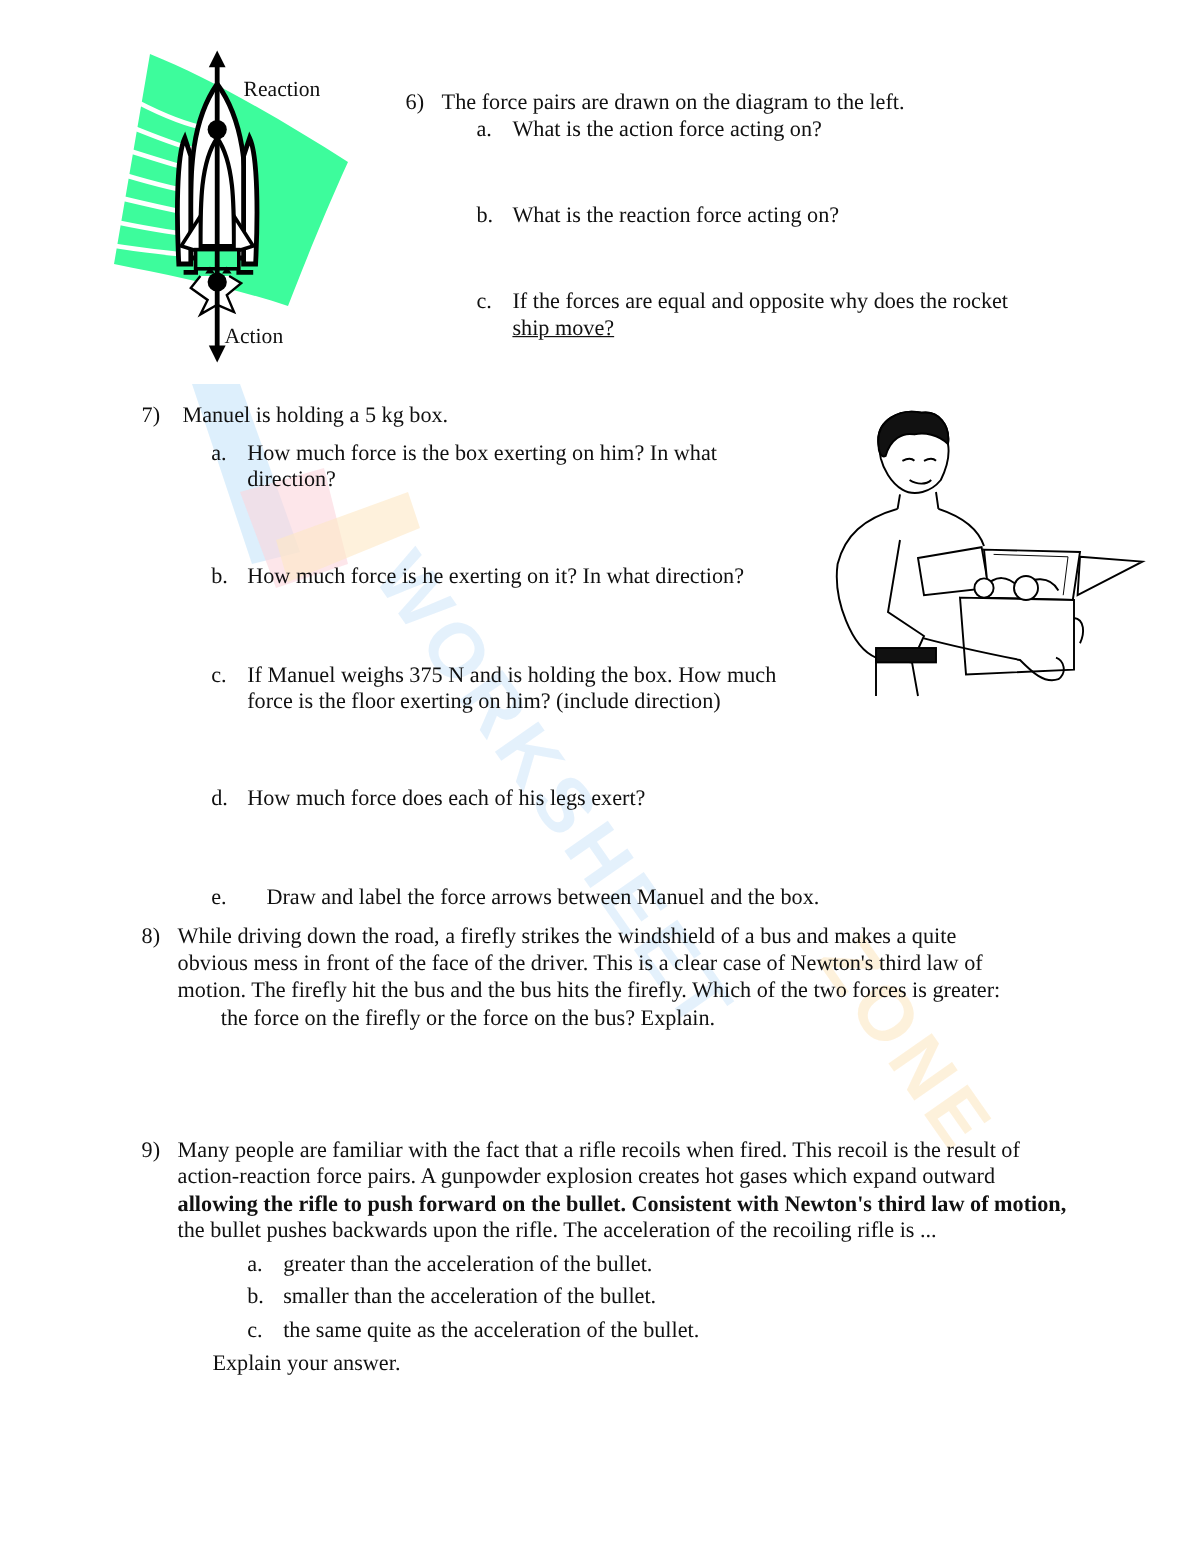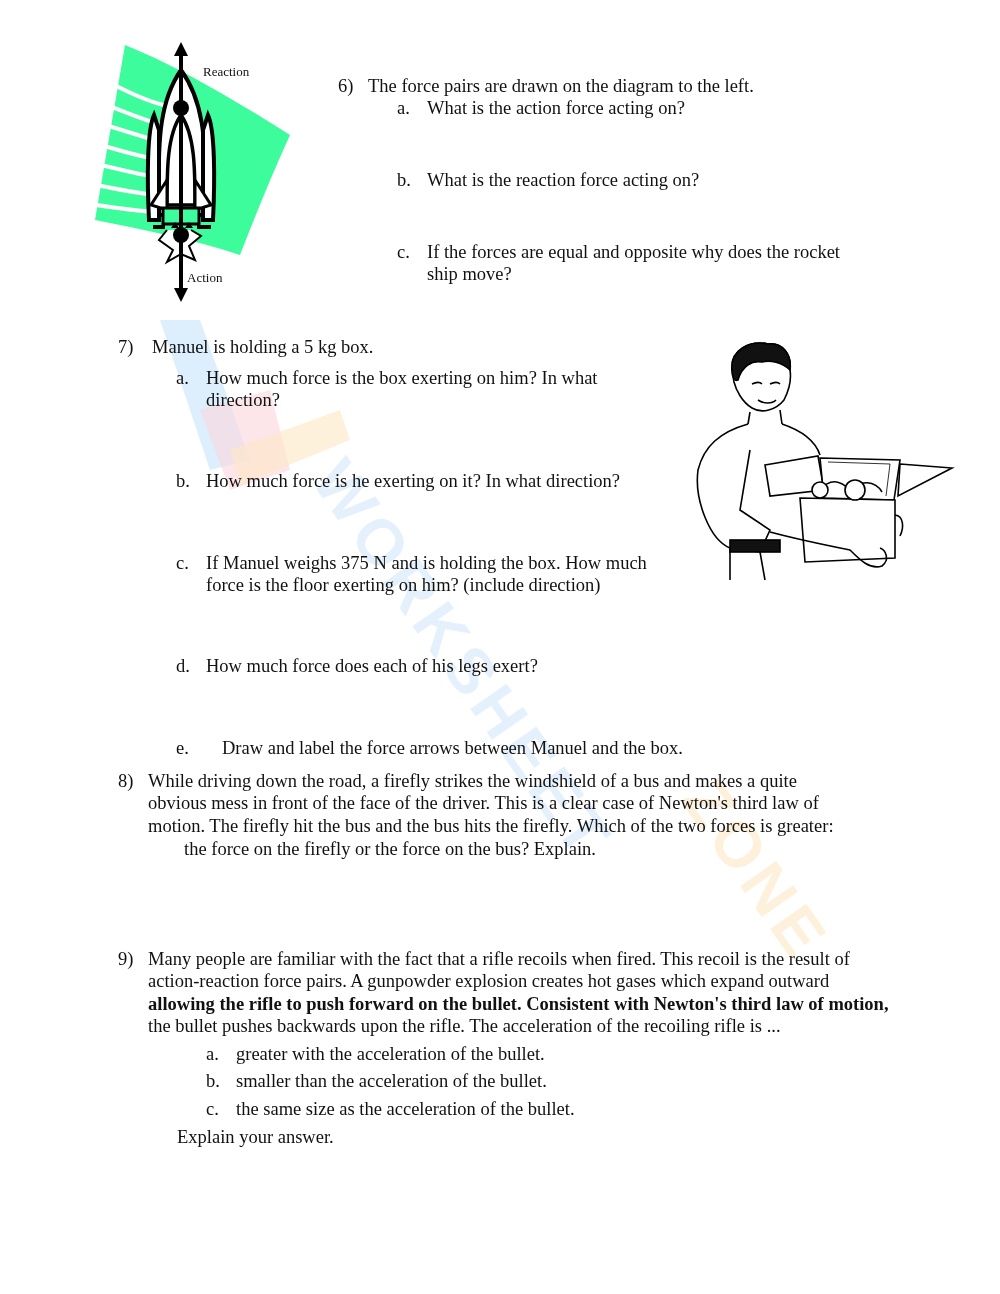--- a/index.html
+++ b/index.html
@@ -2,21 +2,21 @@
 <html><head>
 <meta charset="utf-8">
 <style>
   html, body { margin:0; padding:0; background:#ffffff; }
   body { width:1000px; height:1294px; position:relative; overflow:hidden;
          font-family:"Liberation Serif", "DejaVu Serif", serif; color:#111; font-size:18.5px; }
   .line { position:absolute; white-space:nowrap; line-height:22px; }
   .watermark { position:absolute; left:140px; top:300px; width:760px; height:680px; pointer-events:none; }
   .rocket-fig { position:absolute; left:55px; top:40px; width:240px; height:265px; }
   .man-fig { position:absolute; left:690px; top:340px; width:265px; height:245px; }
-  .fig-label { position:absolute; font-size:13px; }
+  .fig-label { position:absolute; font-size:18px; }
 </style>
 </head>
 <body>
 
 <svg class="watermark" viewBox="0 0 760 680">
   <path d="M20 20 L60 20 L110 160 L70 170 Z" fill="#cfe8fb" opacity="0.7"></path>
   <path d="M60 110 L130 90 L150 170 L90 190 Z" fill="#fbd5dc" opacity="0.6"></path>
   <path d="M90 150 L200 110 L210 140 L100 185 Z" fill="#fde8c4" opacity="0.6"></path>
   <text x="170" y="180" transform="rotate(55 170 180)" font-size="64" font-family="Liberation Sans, sans-serif" font-weight="bold" fill="#cfe6fa" opacity="0.55" letter-spacing="6">WORKSHEET</text>
   <text x="540" y="500" transform="rotate(55 540 500)" font-size="64" font-family="Liberation Sans, sans-serif" font-weight="bold" fill="#fde6bf" opacity="0.55" letter-spacing="6">ZONE</text>
@@ -58,21 +58,21 @@
   <span class="line" style="left:368px; top:75px;">The force pairs are drawn on the diagram to the left.</span>
 
   <span class="line" style="left:397px; top:97px;">a.</span>
   <span class="line" style="left:427px; top:97px;">What is the action force acting on?</span>
 
   <span class="line" style="left:397px; top:169px;">b.</span>
   <span class="line" style="left:427px; top:169px;">What is the reaction force acting on?</span>
 
   <span class="line" style="left:397px; top:241px;">c.</span>
   <span class="line" style="left:427px; top:241px;">If the forces are equal and opposite why does the rocket</span>
-  <span class="line" style="left:427px; top:263px;">ship move?</span>
+  <span class="line" style="left:427px; top:263px;text-decoration:underline;">ship move?</span>
 </div>
 
 <div class="man-fig">
   <svg width="265" height="245" viewBox="0 0 265 245" fill="none" stroke="#000" stroke-width="1.6">
     <path d="M42 30 C40 10 60 0 78 4 C92 2 102 14 100 30 C102 42 98 52 94 60 C86 70 72 74 62 68 C52 62 46 50 44 42 Z" fill="#fff"></path>
     <path d="M42 30 C40 10 60 0 78 4 C92 2 102 14 100 30 C92 22 80 20 72 22 C62 20 52 26 48 40 C44 42 42 36 42 30 Z" fill="#111"></path>
     <path d="M62 44 C66 42 70 42 72 44 M80 44 C84 42 88 42 90 44"></path>
     <path d="M68 60 C74 64 82 64 86 60"></path>
     <path d="M60 72 L58 84 M90 70 L92 84"></path>
     <path d="M58 84 C30 92 14 106 8 130 C4 160 20 200 40 208 L70 212 L80 190 L50 170 L60 110"></path>
@@ -123,22 +123,22 @@
 </div>
 
 <div>
   <span class="line" style="left:118px; top:948px;">9)</span>
   <span class="line" style="left:148px; top:948px;">Many people are familiar with the fact that a rifle recoils when fired. This recoil is the result of</span>
   <span class="line" style="left:148px; top:970px;">action-reaction force pairs. A gunpowder explosion creates hot gases which expand outward</span>
   <span class="line" style="left:148px; top:993px;font-weight:bold;">allowing the rifle to push forward on the bullet. Consistent with Newton's third law of motion,</span>
   <span class="line" style="left:148px; top:1015px;">the bullet pushes backwards upon the rifle. The acceleration of the recoiling rifle is ...</span>
 
   <span class="line" style="left:206px; top:1043px;">a.</span>
-  <span class="line" style="left:236px; top:1043px;">greater with the acceleration of the bullet.</span>
+  <span class="line" style="left:236px; top:1043px;">greater than the acceleration of the bullet.</span>
 
   <span class="line" style="left:206px; top:1070px;">b.</span>
   <span class="line" style="left:236px; top:1070px;">smaller than the acceleration of the bullet.</span>
 
   <span class="line" style="left:206px; top:1098px;">c.</span>
-  <span class="line" style="left:236px; top:1098px;">the same size as the acceleration of the bullet.</span>
+  <span class="line" style="left:236px; top:1098px;">the same quite as the acceleration of the bullet.</span>
 
   <span class="line" style="left:177px; top:1126px;">Explain your answer.</span>
 </div>
 
 </body></html>

